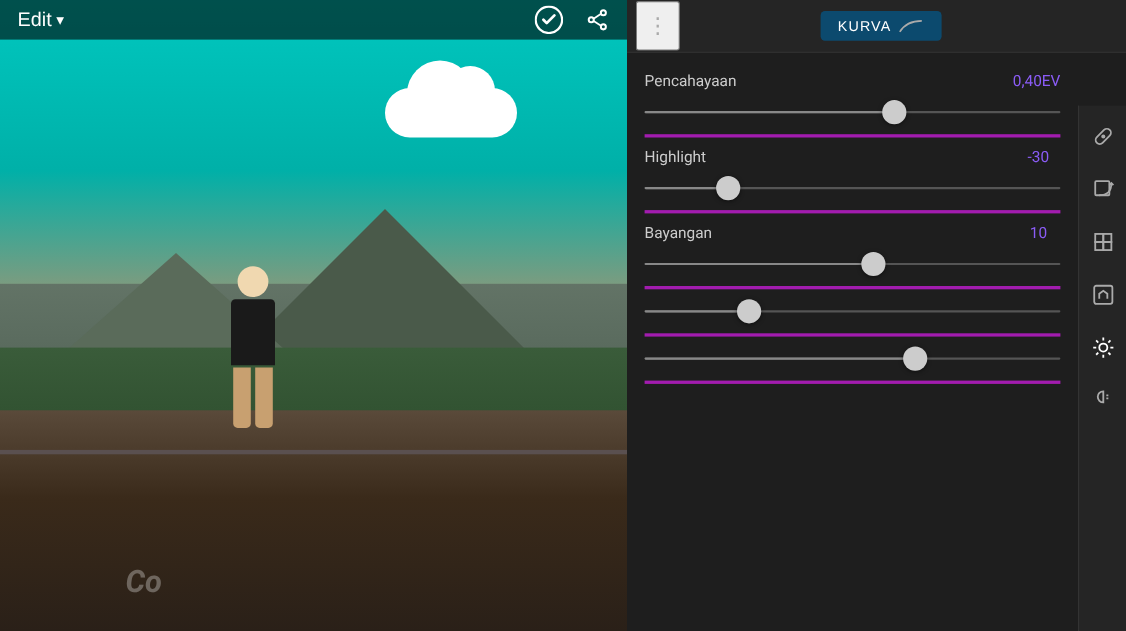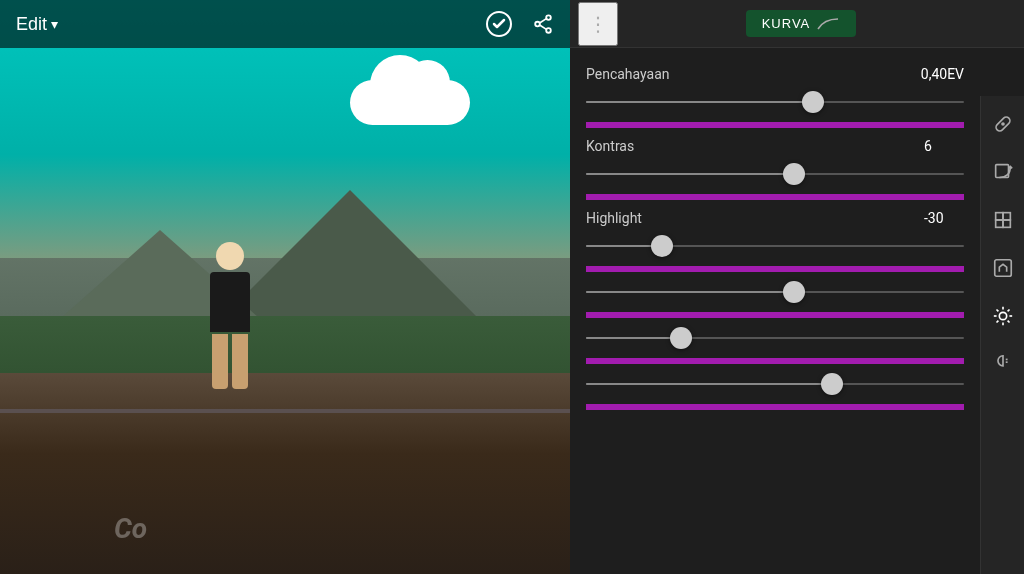--- a/index.html
+++ b/index.html
@@ -19,21 +19,21 @@
       position: relative;
       background: #000;
       flex-shrink: 0;
     }
 
     .photo-header {
       position: absolute;
       top: 0;
       left: 0;
       right: 0;
-      height: 48px;
+      height: 36px;
       background: rgba(0,0,0,0.6);
       display: flex;
       justify-content: space-between;
       padding: 0 16px;
       z-index: 10;
     }
 
     .edit-btn {
       display: flex;
       align-items: center;
@@ -255,21 +255,21 @@
     }
 
     .dots-menu {
       color: #aaa;
       font-size: 20px;
       cursor: pointer;
       padding: 8px;
     }
 
     .kurva-btn {
-      background: #14532d;
+      background: #0c4a6e;
       border: none;
       color: #fff;
       padding: 6px 16px;
       border-radius: 4px;
       font-size: 13px;
       font-weight: 500;
       letter-spacing: 1px;
       cursor: pointer;
       display: flex;
       align-items: center;
@@ -311,42 +311,42 @@
     
     .sliders-area {
       flex: 1;
       padding: 8px 16px 8px 16px;
       overflow-y: auto;
       margin-right: 44px;
     }
 
     .slider-row {
       padding: 10px 0;
-      border-bottom: 6px solid #a21caf;
+      border-bottom: 3px solid #a21caf;
     }
 
     .slider-header {
       display: flex;
       justify-content: space-between;
       align-items: center;
       margin-bottom: 10px;
     }
 
     .slider-label {
       color: #ccc;
       font-size: 14px;
       font-weight: 400;
     }
 
     .slider-value {
-      color: #ffffff;
+      color: #8b5cf6;
       font-size: 14px;
       font-weight: 400;
       min-width: 40px;
-      text-align: left;
+      text-align: center;
     }
 
     .slider-track {
       position: relative;
       height: 20px;
       display: flex;
       align-items: center;
     }
 
     .track-line {
@@ -462,41 +462,34 @@
       <span class="slider-value">0,40EV</span>
     </div>
     <div class="slider-track">
       <div class="track-line"></div>
       <div class="track-filled" style="width:60%"></div>
       <div class="slider-thumb" style="left:60%"></div>
     </div>
   </div>
         <div class="slider-row">
     <div class="slider-header">
-      <span class="slider-label">Kontras</span>
-      <span class="slider-value">6</span>
-    </div>
-    <div class="slider-track">
-      <div class="track-line"></div>
-      <div class="track-filled" style="width:55%"></div>
-      <div class="slider-thumb" style="left:55%"></div>
-    </div>
-  </div>
-        <div class="slider-row">
-    <div class="slider-header">
       <span class="slider-label">Highlight</span>
       <span class="slider-value">-30</span>
     </div>
     <div class="slider-track">
       <div class="track-line"></div>
       <div class="track-filled" style="width:20%"></div>
       <div class="slider-thumb" style="left:20%"></div>
     </div>
   </div>
         <div class="slider-row">
+    <div class="slider-header">
+      <span class="slider-label">Bayangan</span>
+      <span class="slider-value">10</span>
+    </div>
     <div class="slider-track">
       <div class="track-line"></div>
       <div class="track-filled" style="width:55%"></div>
       <div class="slider-thumb" style="left:55%"></div>
     </div>
   </div>
         <div class="slider-row">
     <div class="slider-track">
       <div class="track-line"></div>
       <div class="track-filled" style="width:25%"></div>

